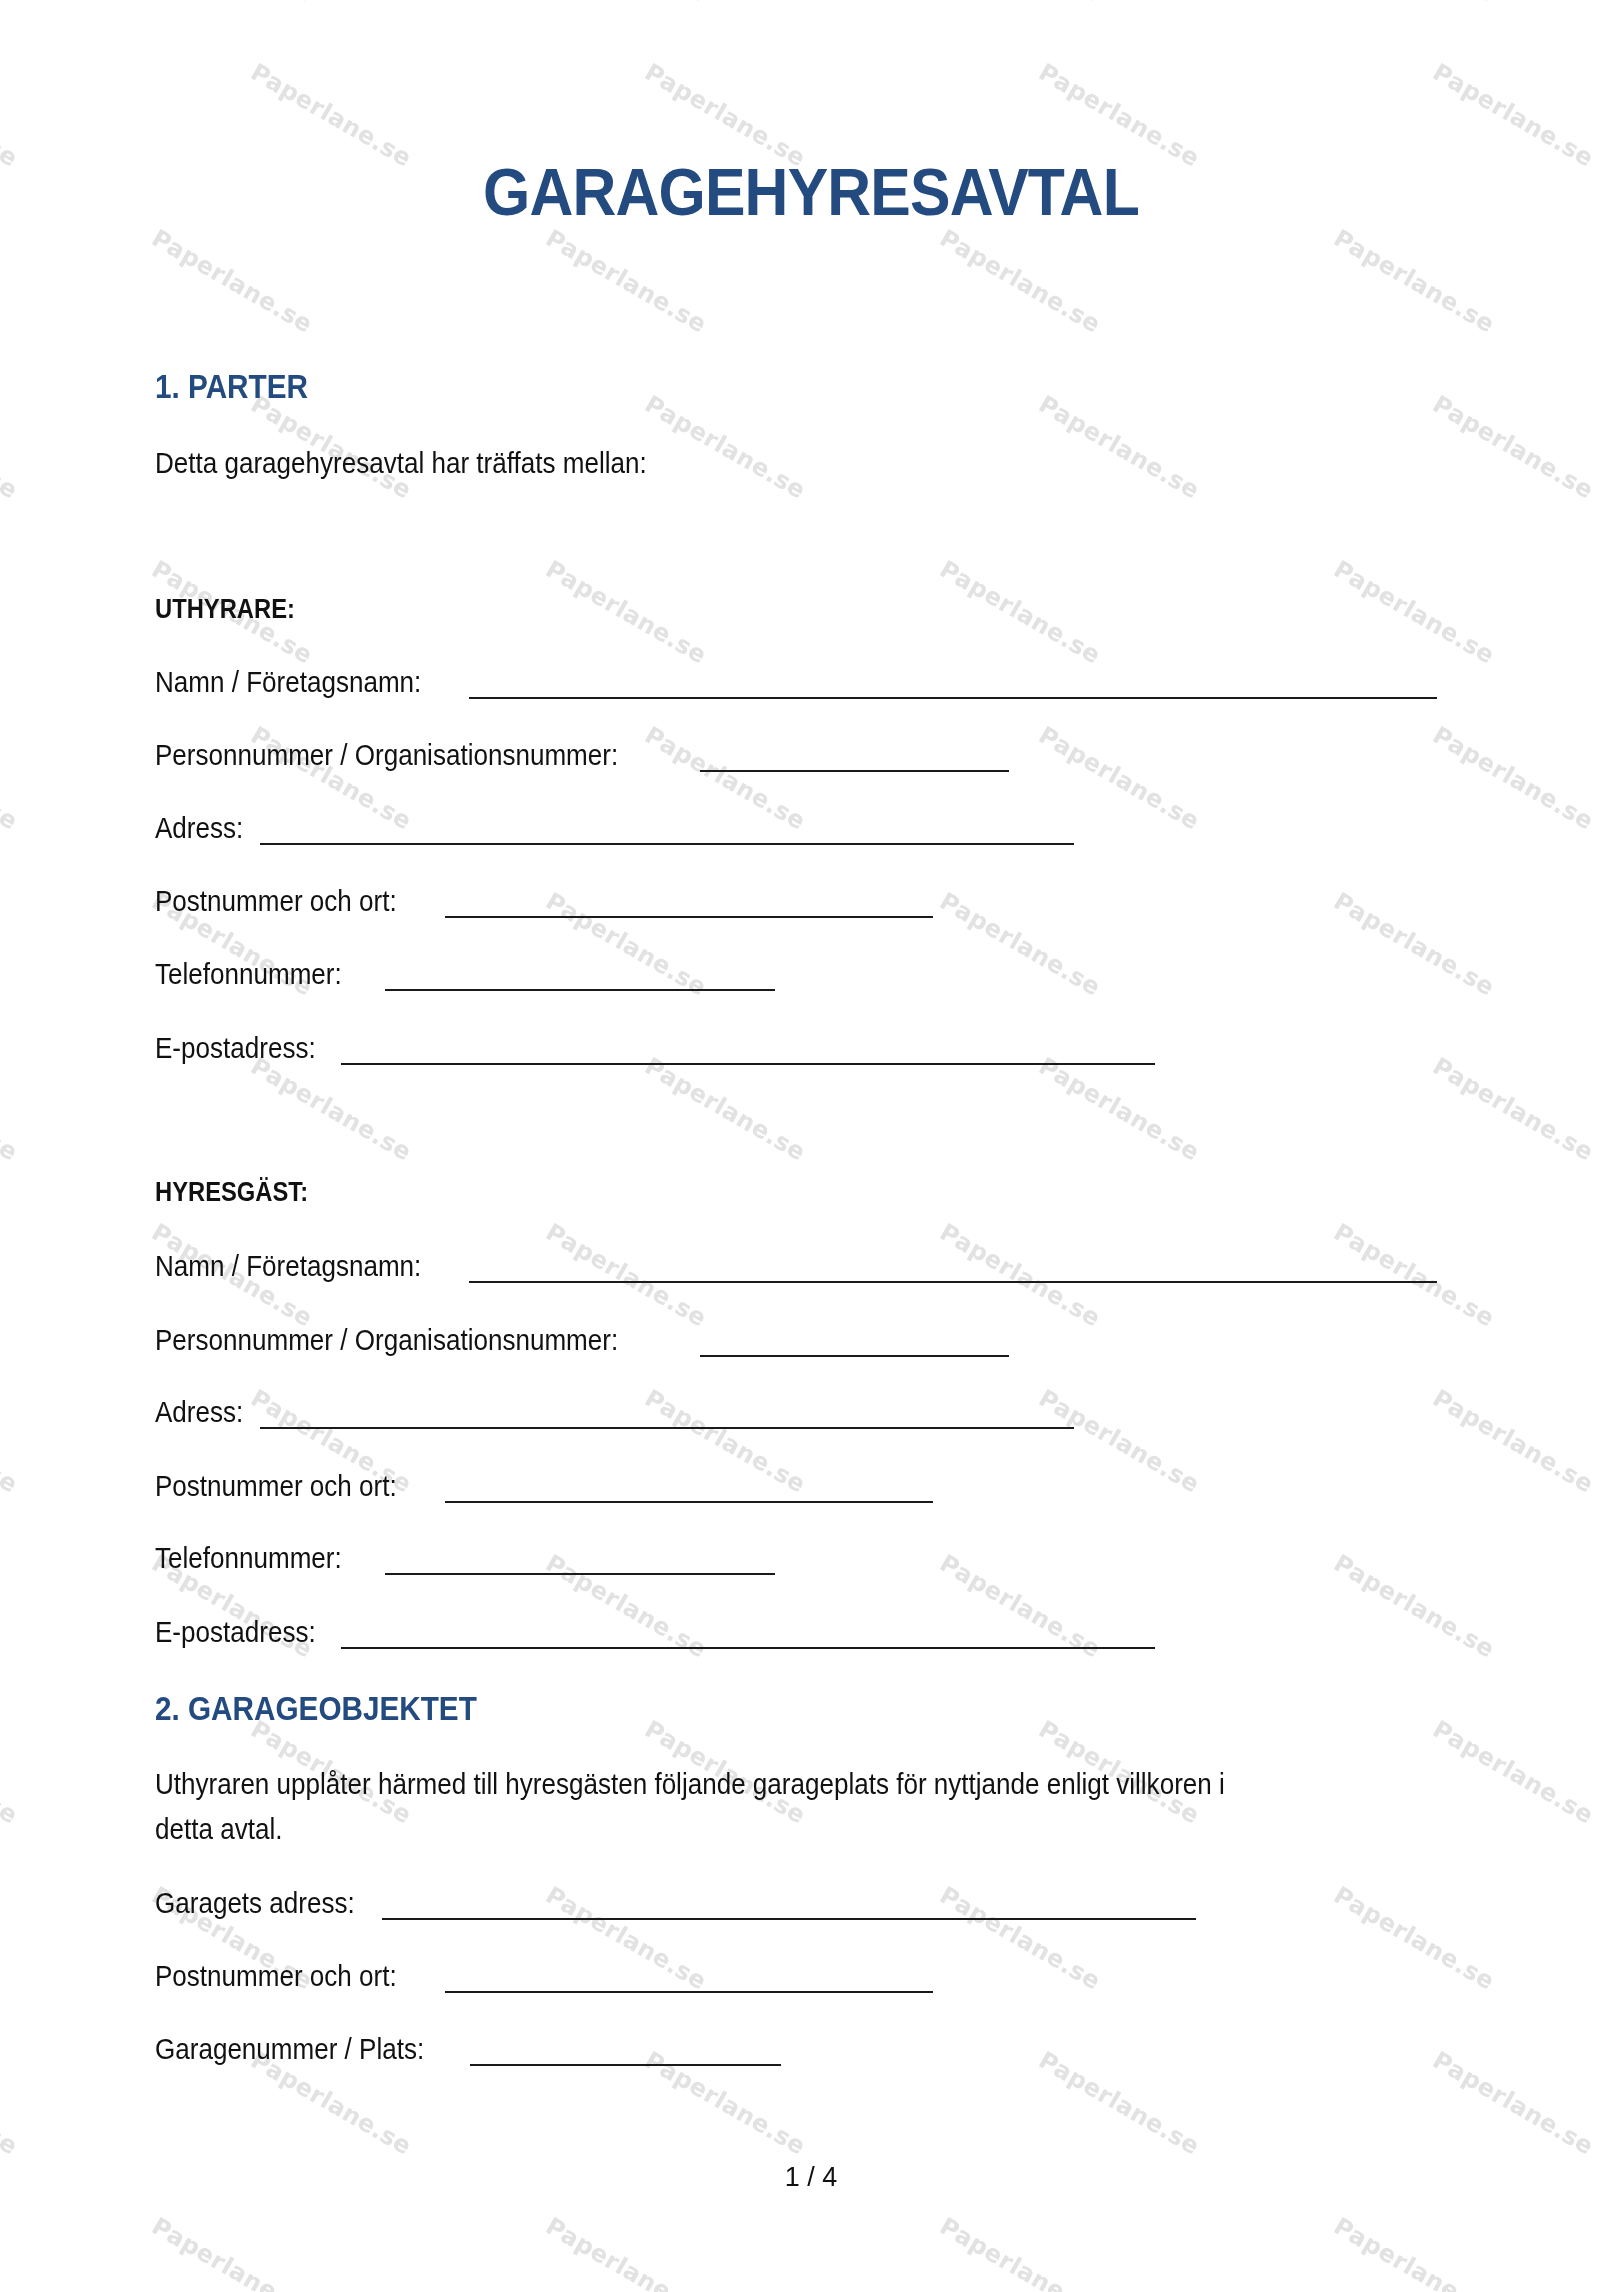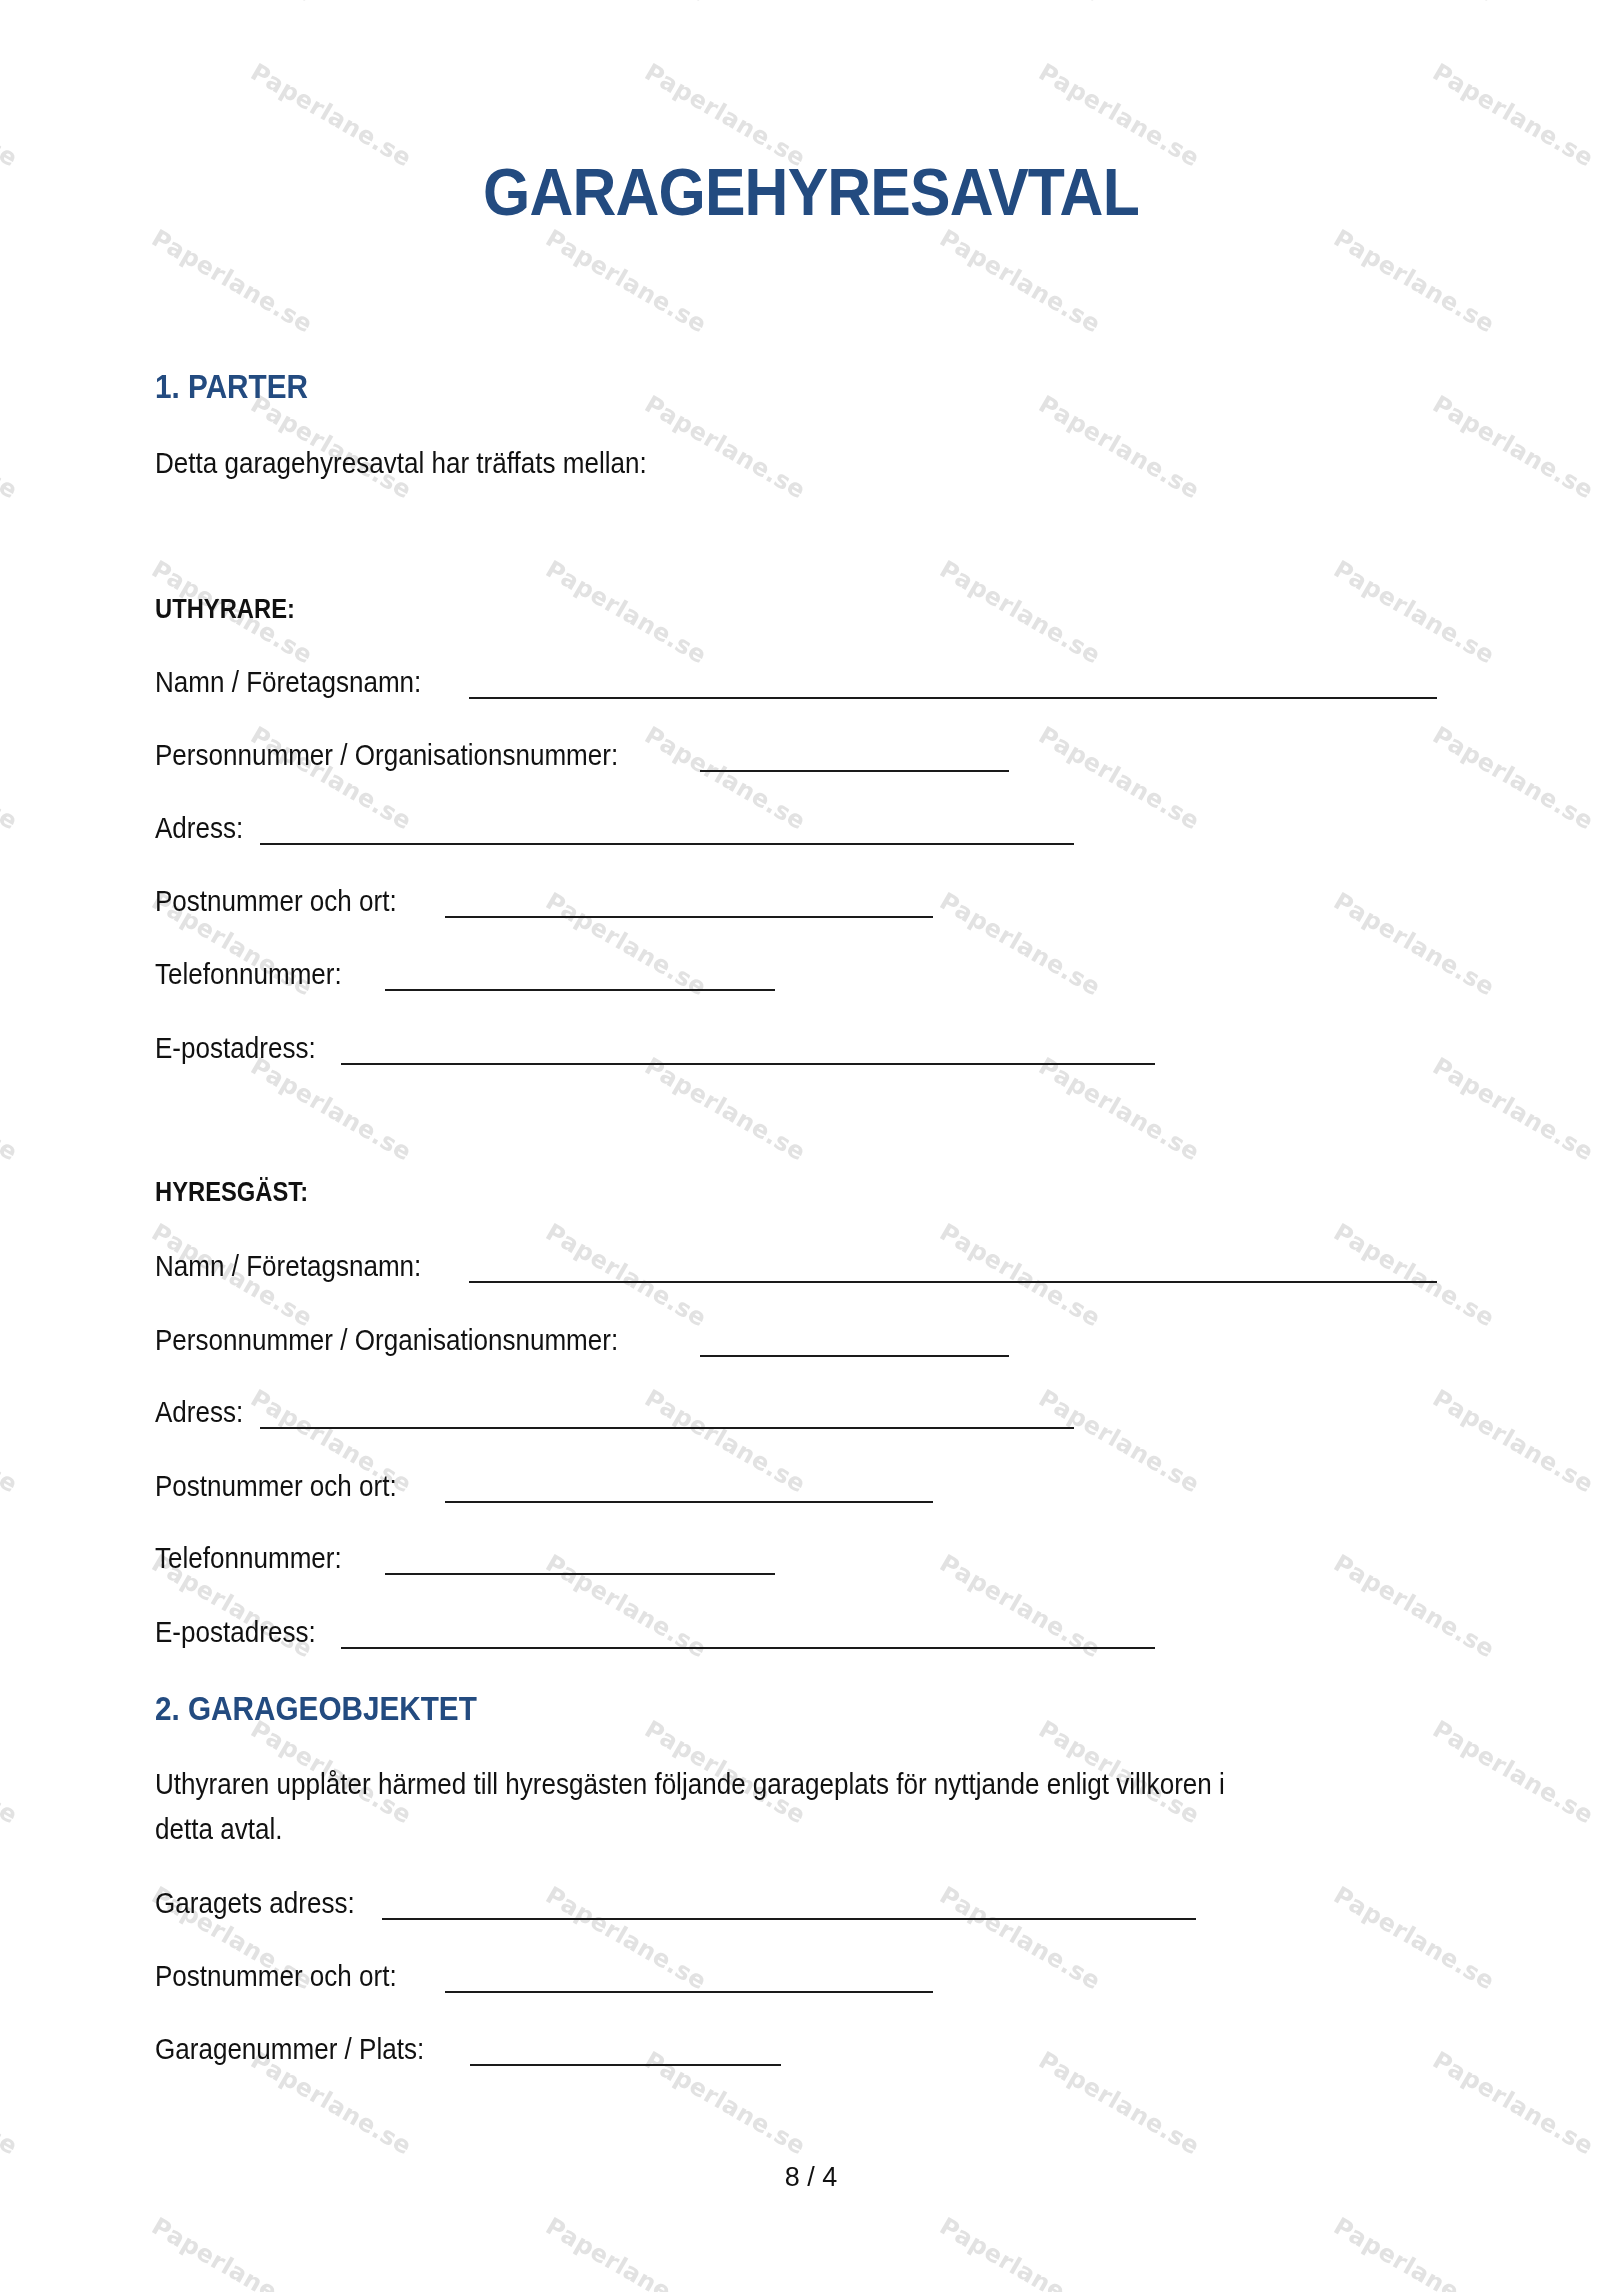--- a/index.html
+++ b/index.html
@@ -257,15 +257,15 @@
   </div>
   <div class="field" style="top:1961px;">
     <span class="lbl">Postnummer och ort:</span>
     <span class="blank" style="left:290px; width:488px;"></span>
   </div>
   <div class="field" style="top:2034px;">
     <span class="lbl">Garagenummer / Plats:</span>
     <span class="blank" style="left:315px; width:311px;"></span>
   </div>
 
-  <div class="pagenum">8 / 4</div>
+  <div class="pagenum">1 / 4</div>
 </div>
 
 
 </body></html>

